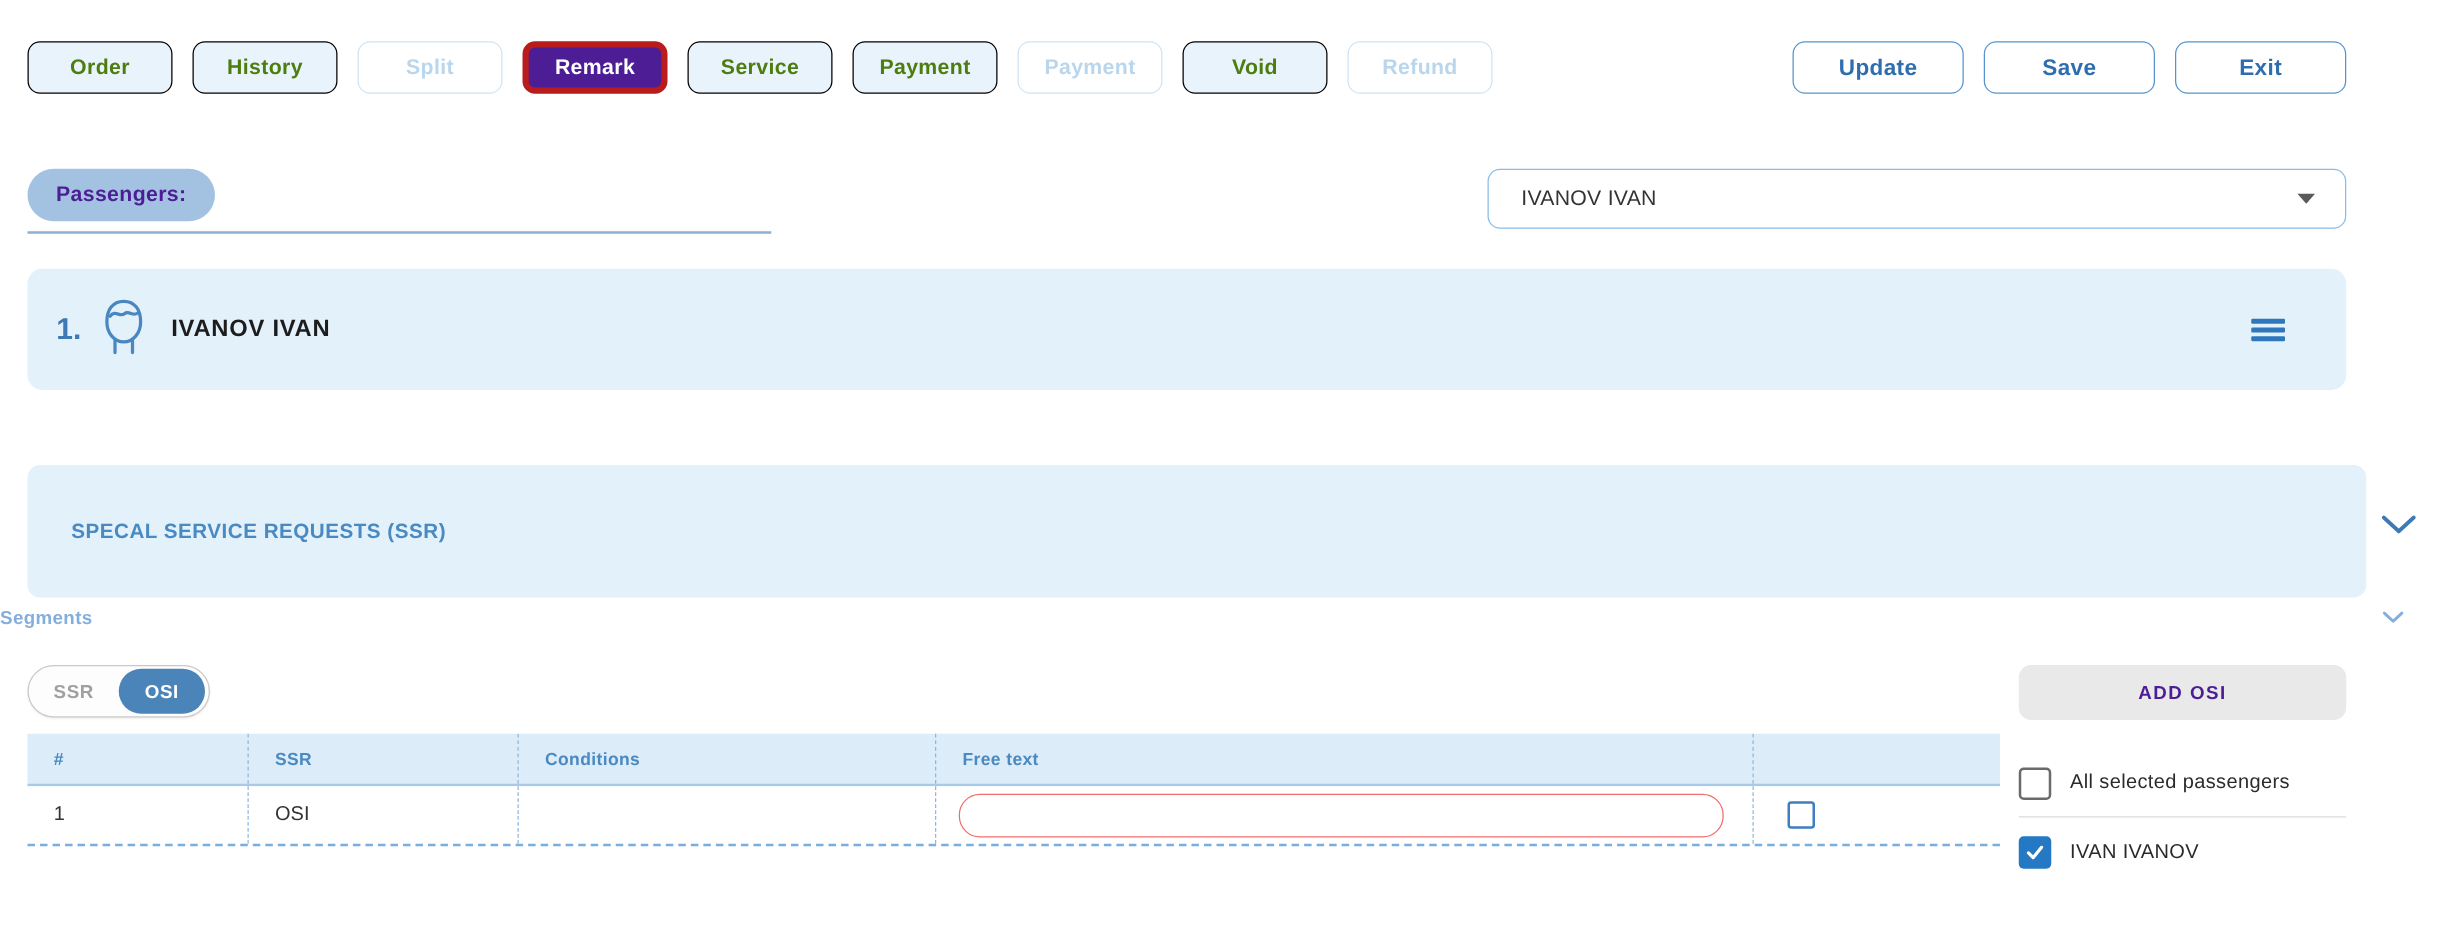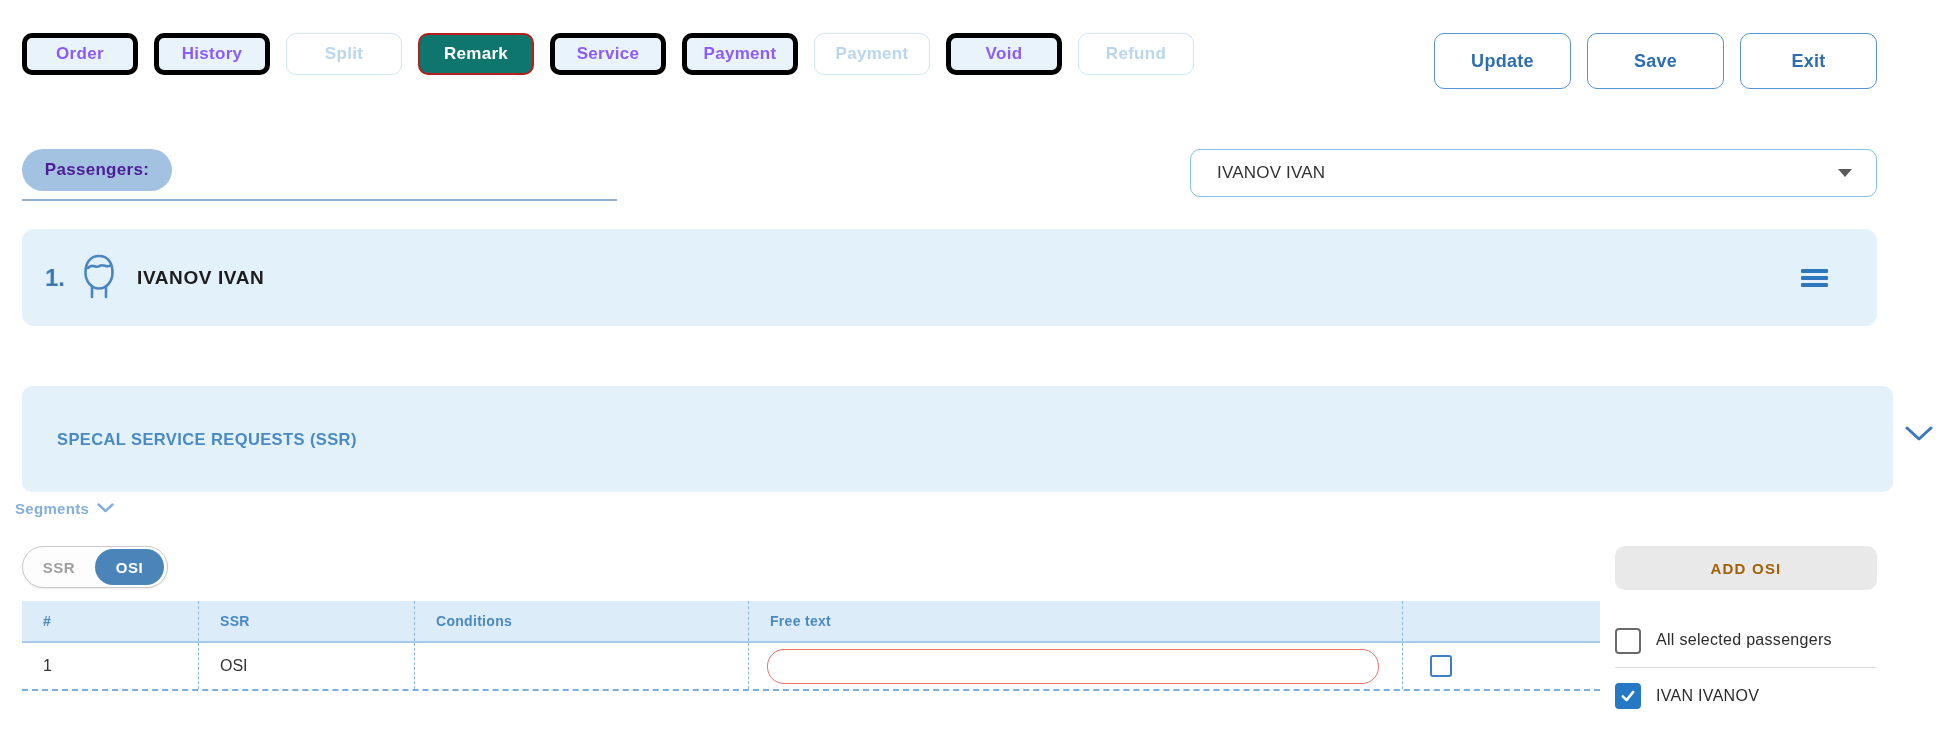--- a/index.html
+++ b/index.html
@@ -4,25 +4,25 @@
 <style>
   * { margin:0; padding:0; box-sizing:border-box; }
   html,body { width:1956px; height:752px; background:#ffffff; overflow:hidden;
     font-family:"Liberation Sans", sans-serif; }
 
   
   .toolbar { margin:33px 79px 0 22px; display:flex; justify-content:space-between; align-items:flex-start; }
   .tabs { display:flex; gap:16px; }
   .tab { width:116px; height:42px; border-radius:10px; font-size:17px; font-weight:600;
     letter-spacing:.3px; cursor:pointer; font-family:inherit; }
-  .t-enabled  { background:#e9f3fc; border:5px solid #000000; color:#8b5cf6; }
+  .t-enabled  { background:#e9f3fc; border:1px solid #000000; color:#4d7c0f; }
   .t-disabled { background:#ffffff; border:1px solid #cfe4f5; color:#b9d6ed; }
-  .t-active   { background:#0f766e; border:2px solid #b91c1c; color:#ffffff; }
+  .t-active   { background:#4c1d95; border:5px solid #b91c1c; color:#ffffff; }
   .actions { display:flex; gap:16px; }
-  .action-btn { min-width:137px; height:56px; padding:0 26px; border-radius:10px; background:#fff;
+  .action-btn { min-width:137px; height:42px; padding:0 26px; border-radius:10px; background:#fff;
     border:1.5px solid #5794cf; color:#2f6eae; font-size:18px; font-weight:700;
     letter-spacing:.3px; cursor:pointer; font-family:inherit; }
 
   
   .passenger-row { margin:60px 79px 0 22px; display:flex; justify-content:space-between; align-items:flex-start; }
   .passenger-line { width:595px; height:52px; border-bottom:2px solid #8fb0d4; }
   .passenger-pill { width:150px; height:42px; background:#a3c2e2; border-radius:21px;
     color:#4c1d95; font-size:17px; font-weight:700; letter-spacing:.3px;
     display:flex; align-items:center; justify-content:center; }
   .pax-select { width:687px; height:48px; border:1px solid #86bdea; border-radius:10px;
@@ -41,21 +41,21 @@
   .hamburger { display:flex; flex-direction:column; gap:3px; cursor:pointer; padding:4px; }
   .hamburger span { display:block; width:27px; height:4px; background:#2e77bc; border-radius:1px; }
 
   
   .ssr-row { margin:60px 23px 0 22px; display:flex; align-items:flex-start;justify-content:center; }
   .ssr-panel { flex:1; height:106px; background:#e3f1fb; border-radius:10px;
     display:flex; align-items:center; padding-left:35px; cursor:pointer; }
   .ssr-title { font-size:16.5px; font-weight:700; color:#4a8ac2; letter-spacing:.4px; }
   .ssr-chevron { margin-left:12px; margin-top:40px; cursor:pointer; }
 
-  .segments-row { margin:4px 33px 0 15px; height:24px; display:flex; justify-content:flex-start;
+  .segments-row { margin:4px 33px 0 0; height:24px; display:flex; justify-content:space-between;
     align-items:center; gap:8px; cursor:pointer; }
   .segments-label { font-size:15px; font-weight:700; color:#84aede; letter-spacing:.3px; }
 
   
   .content-row { margin:26px 79px 0 22px; display:flex; justify-content:space-between; }
   .left-col { width:1578px; }
 
   .toggle { width:146px; height:42px; border:1.5px solid #c9c9c9; border-radius:21px; background:#fdfdfd;
     display:flex; align-items:center; box-shadow:0 1px 2px rgba(0,0,0,.08); }
   .toggle-off { width:73px; text-align:center; font-size:15px; font-weight:700; color:#a0a0a0;
@@ -75,21 +75,21 @@
     border-right:1px dashed #8cb8e0; }
   .td:last-child { border-right:none; }
   .free-text-input { width:612px; height:35px; margin-left:-3px; border:1.5px solid #f26d6d;
     border-radius:17px; outline:none; padding:0 14px; font-size:15px; font-family:inherit; color:#333; }
   .row-checkbox { width:22px; height:22px; margin-left:6px; border:2.5px solid #3d7fc1;
     border-radius:3px; background:#fff; cursor:pointer; }
 
   
   .right-col { width:262px; }
   .add-osi-btn { width:262px; height:44px; background:#e9e9e9; border:none; border-radius:10px;
-    color:#a16207; font-size:15px; font-weight:700; letter-spacing:1.2px; cursor:default; font-family:inherit; }
+    color:#4c1d95; font-size:15px; font-weight:700; letter-spacing:1.2px; cursor:default; font-family:inherit; }
   .filter-block { margin-top:38px; }
   .check-line { display:flex; align-items:flex-start; gap:15px; cursor:pointer; }
   .cb { width:26px; height:26px; border-radius:4px; flex:0 0 auto; }
   .cb-empty { border:2.5px solid #6a6a6a; background:#fff; }
   .cb-checked { background:#2478c4; display:flex; align-items:center; justify-content:center; }
   .check-label { font-size:16px; color:#2b2b2b; line-height:1.55; letter-spacing:.3px; }
   .filter-divider { border:none; border-top:1px solid #dcdcdc; margin:13px 0 15px 0; }
   .check-line.single { align-items:center; }
 </style>
 </head>

